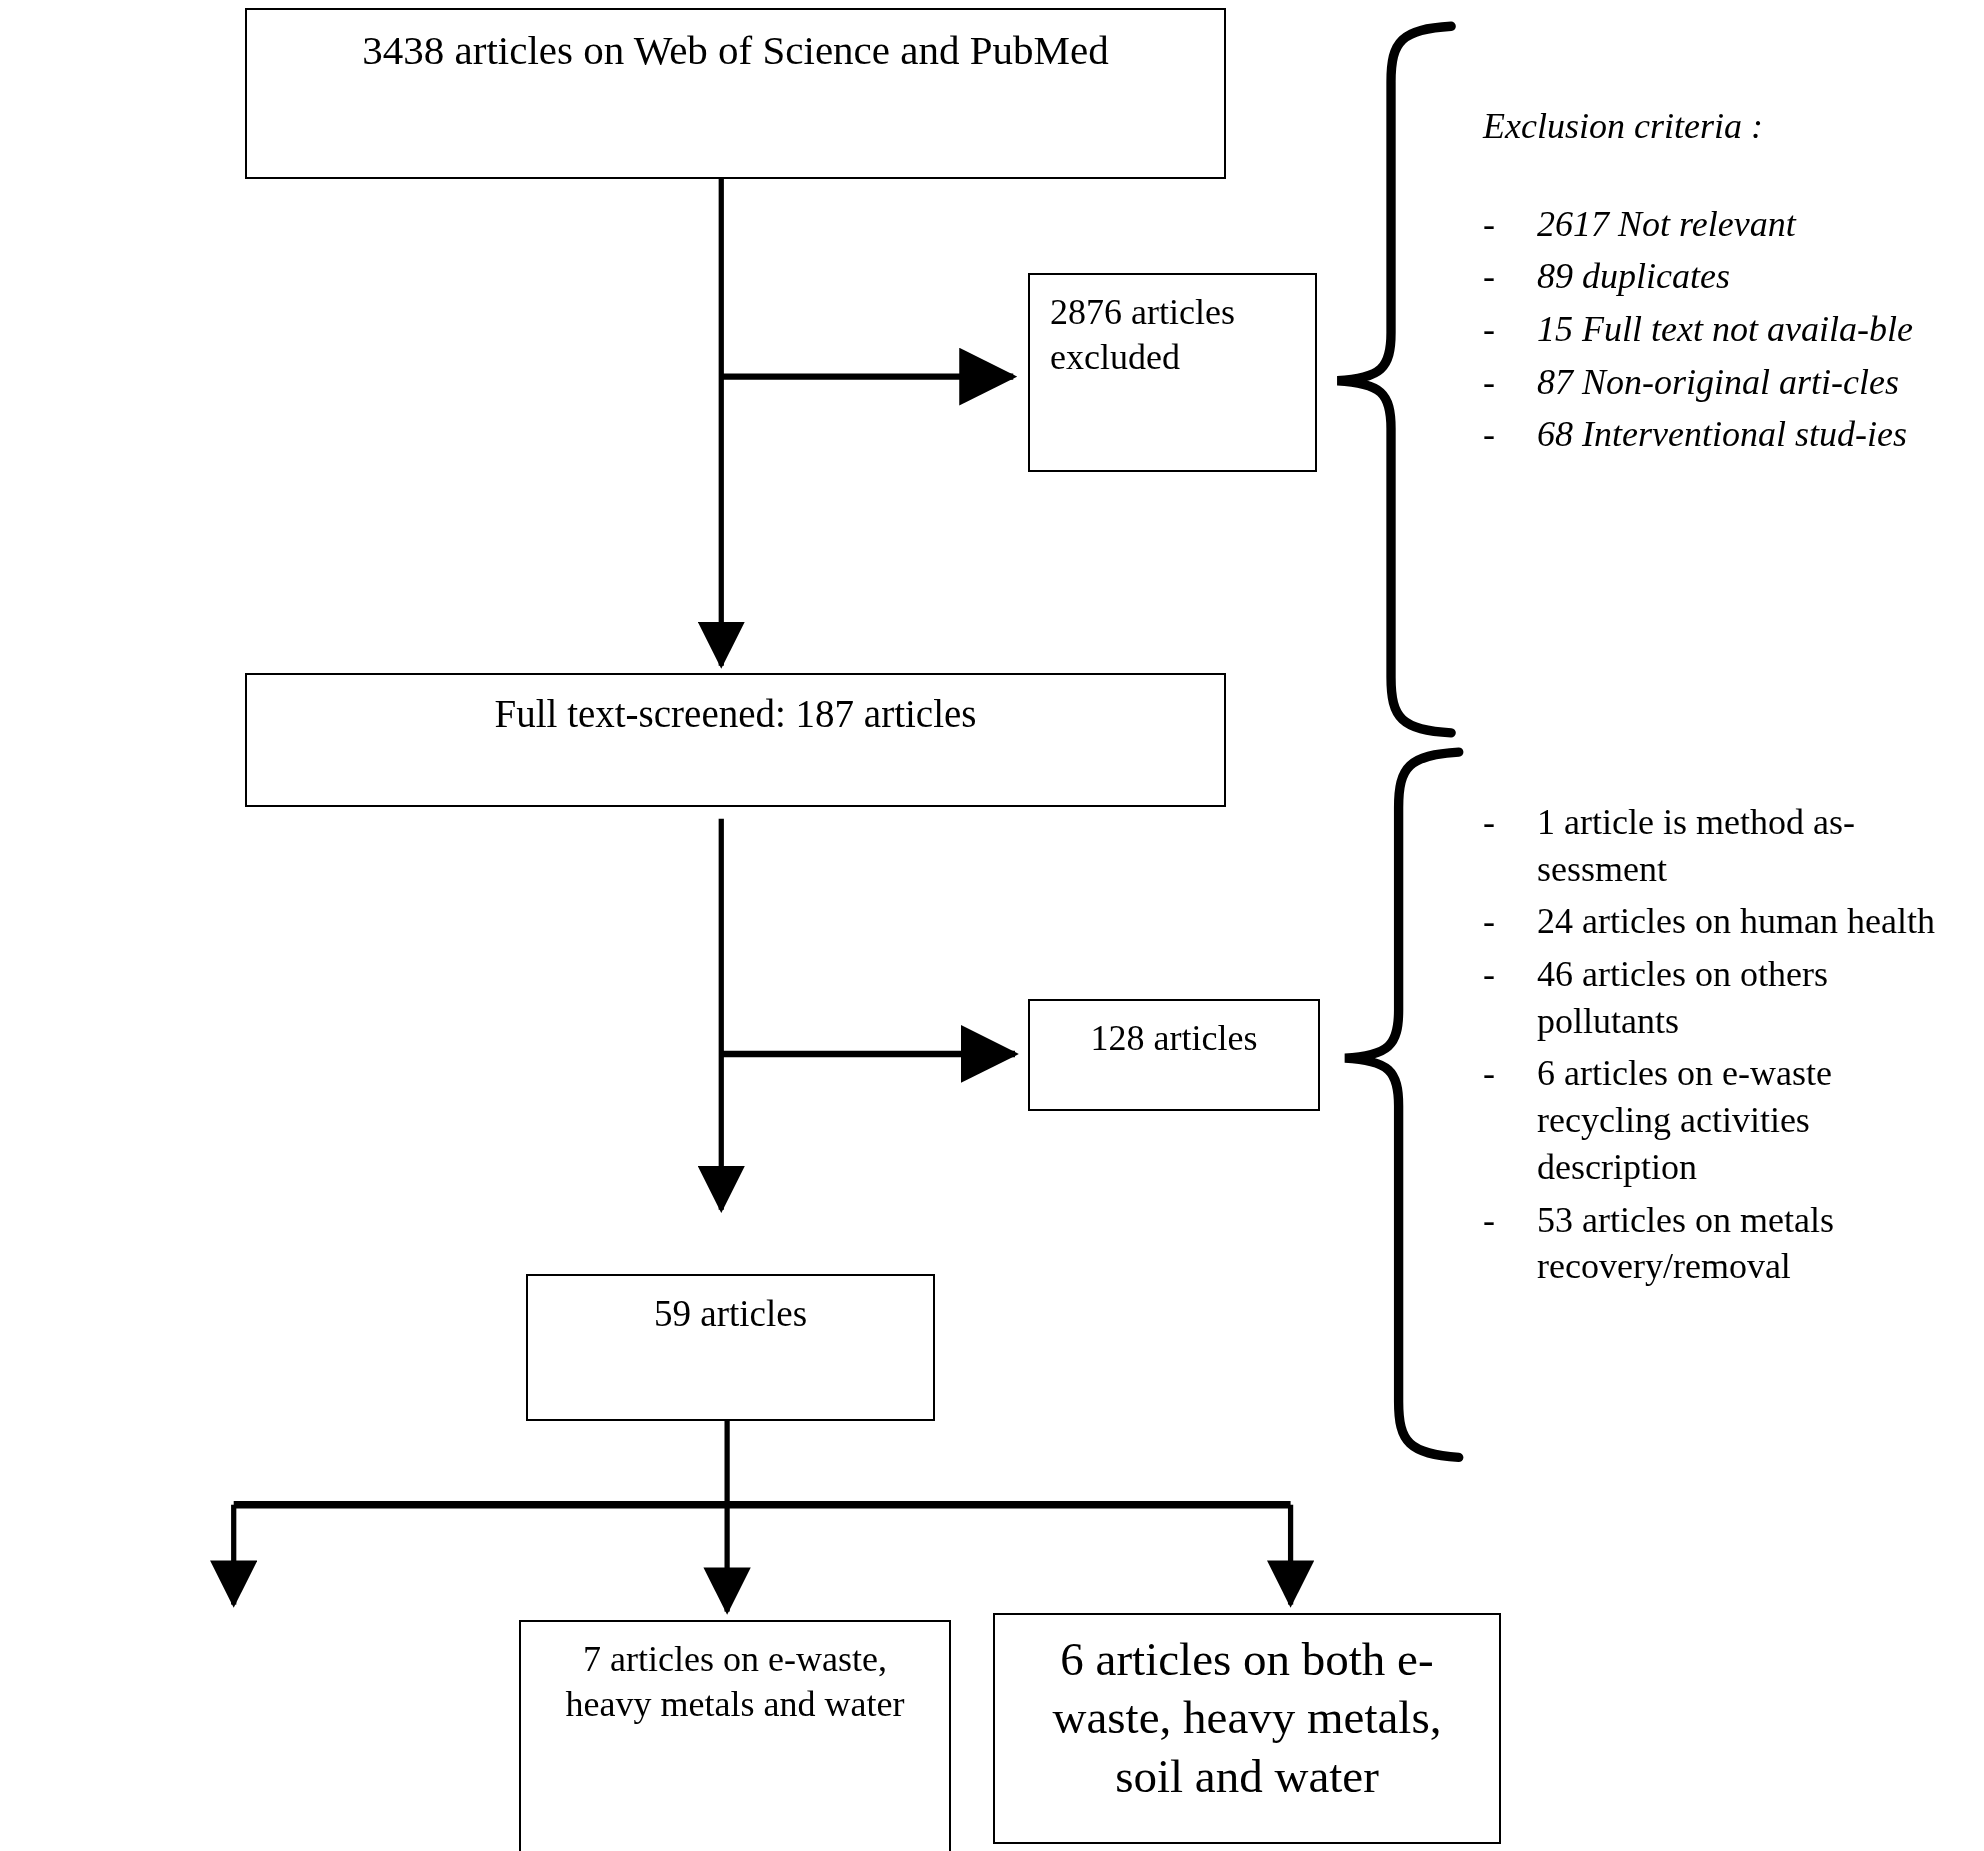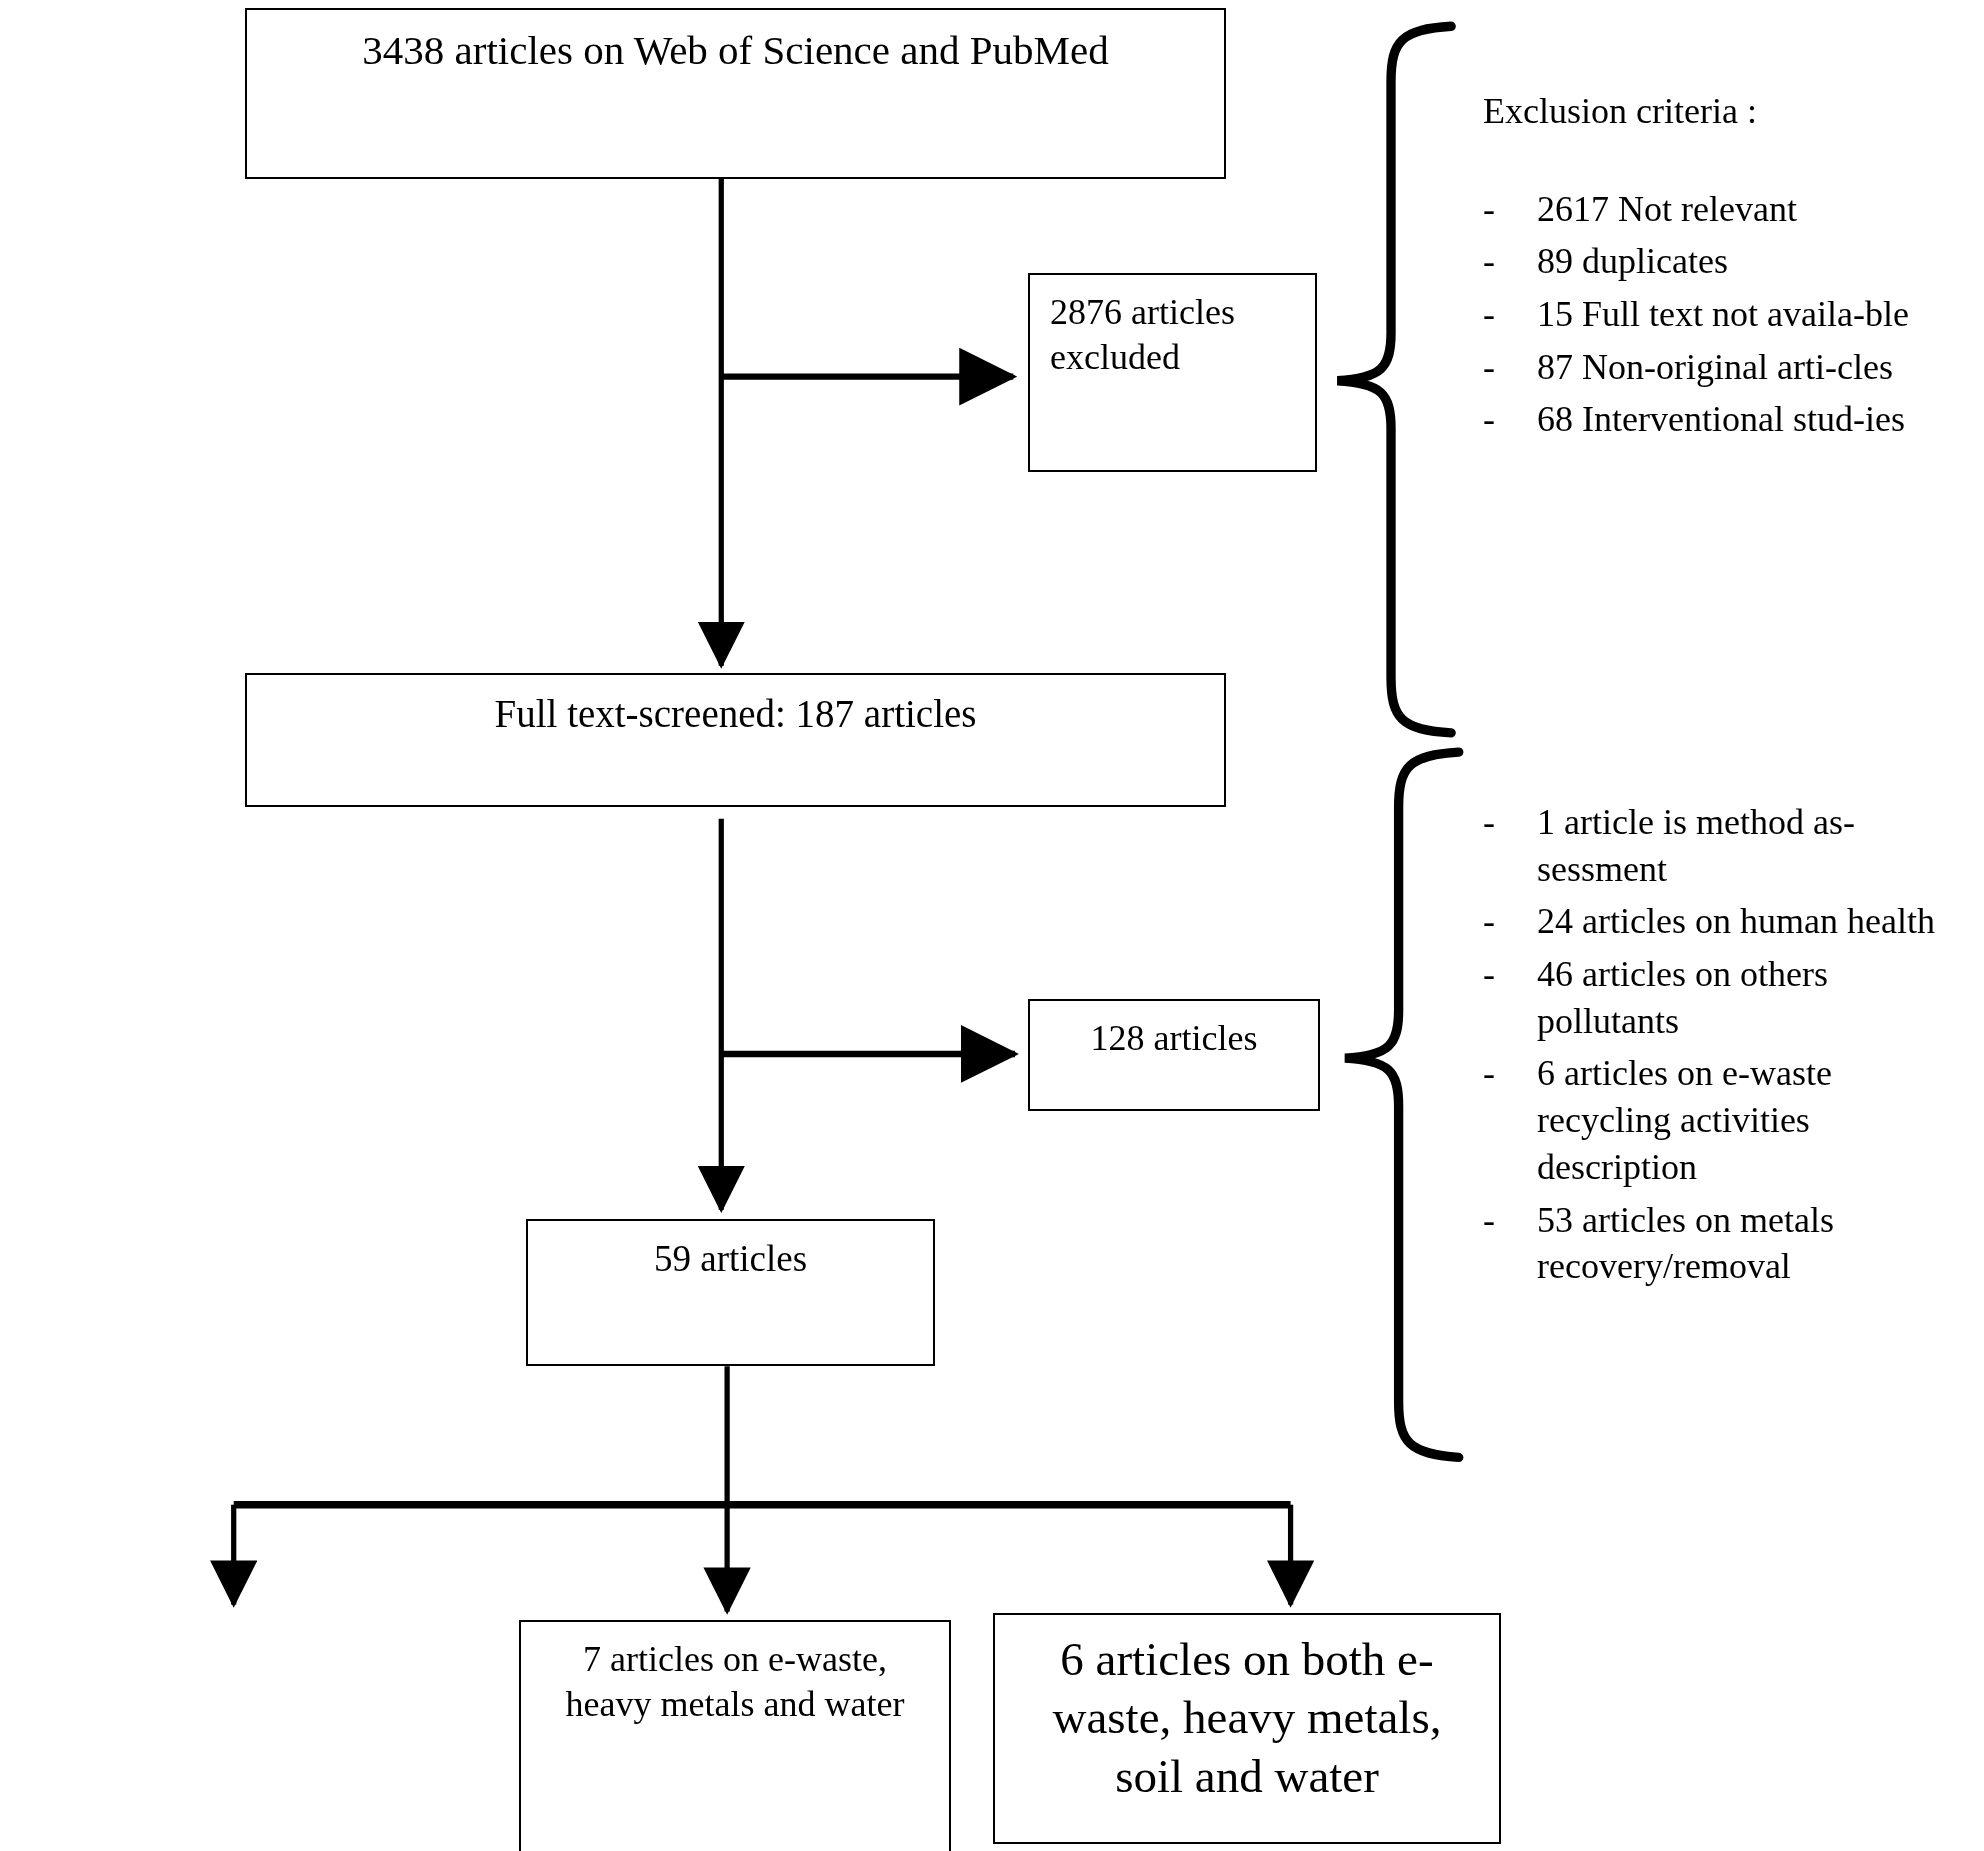--- a/index.html
+++ b/index.html
@@ -57,21 +57,21 @@
   }
   #box-fulltext .node-text { font-size: 39px; text-align: center; }
 
   #box-128 {
     left: 1028px; top: 999px; width: 292px; height: 112px;
     align-items: flex-start; justify-content: center;
   }
   #box-128 .node-text { font-size: 36px; text-align: center; }
 
   #box-59 {
-    left: 526px; top: 1219px; width: 409px; height: 147px;
+    left: 526px; top: 1274px; width: 409px; height: 147px;
     align-items: flex-start; justify-content: center;
   }
   #box-59 .node-text { font-size: 37px; text-align: center; }
 
   #box-soil {
     left: 5.8px; top: 1620px; width: 474px; height: 224px;
     align-items: flex-start; justify-content: flex-start;
   }
   #box-soil .node-text { font-size: 36px; text-align: justify; text-align-last: left; }
 
@@ -86,21 +86,21 @@
     align-items: flex-start; justify-content: center;
   }
   #box-both .node-text { font-size: 47px; text-align: center; }
 
   
   .criteria-panel {
     position: absolute;
     font-size: 36px;
     line-height: 1.30;
   }
-  #criteria-1 { left: 1483px; top: 88px; width: 496px; }
+  #criteria-1 { left: 1483px; top: 103px; width: 496px; font-style: italic; }
   #criteria-2 { left: 1483px; top: 799px; width: 485px; }
 
   .criteria-heading {
     margin: 0 0 51px 0;
     white-space: nowrap;
   }
   .criteria-list {
     list-style: none;
     margin: 0;
     padding: 0;

